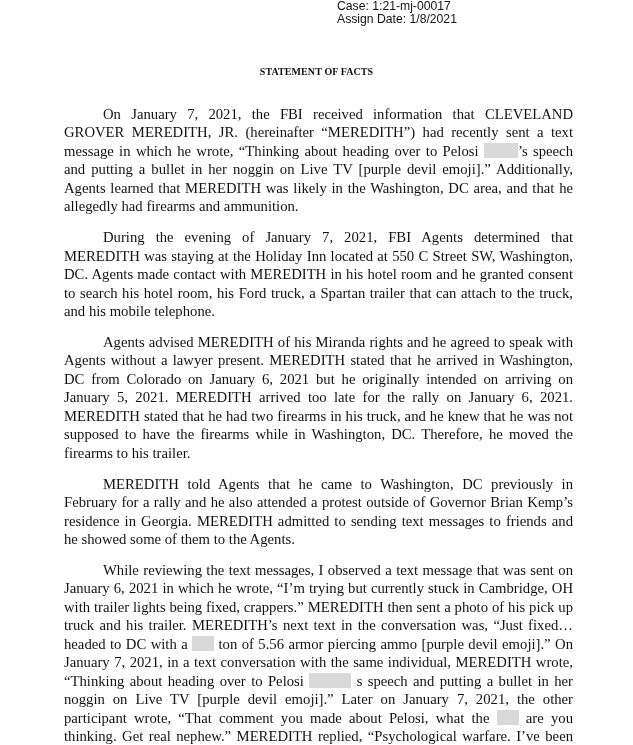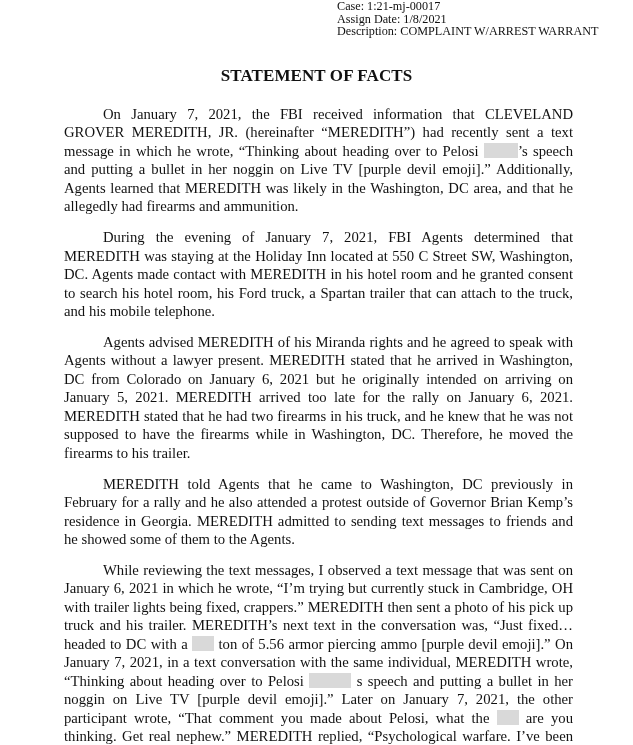--- a/index.html
+++ b/index.html
@@ -3,27 +3,27 @@
 <meta charset="utf-8">
 <style>
   html, body { margin: 0; padding: 0; background: #ffffff; }
   body {
     width: 633px; height: 745px; overflow: hidden; position: relative;
     font-family: "Liberation Serif", "DejaVu Serif", serif;
     color: #111;
   }
   .header-block {
     position: absolute; left: 337px; top: 0px;
-    font-family: Liberation Serif, serif;
+    font-family: Liberation Sans, sans-serif;
     font-size: 12.2px; line-height: 12.6px; color: #111;
   }
   .header-block div { white-space: nowrap; }
   .title {
     position: absolute; left: 0; width: 633px; top: 66px;
-    text-align: center; font-weight: bold; font-size: 17px; letter-spacing: 0.1px;
+    text-align: center; font-weight: bold; font-size: 10px; letter-spacing: 0.1px;
   }
   .body {
     position: absolute; left: 64px; top: 105px; width: 509px;
     font-size: 14.7px; line-height: 18.45px;
   }
   .para {
     text-align: justify; text-indent: 39px; margin: 0 0 12.5px 0;
   }
   .redact {
     display: inline-block; background: #d9d9d9;
@@ -33,21 +33,20 @@
   .r-sm { width: 22px; }
   .r-md { width: 34px; }
   .r-xl { width: 42px; }
 </style>
 </head>
 <body>
 
 <div class="header-block">
   <div>Case: 1:21-mj-00017</div>
   <div>Assign Date: 1/8/2021</div>
-  <div>Description: COMPLAINT W/ARREST WARRANT</div>
 </div>
 
 <div class="title">STATEMENT OF FACTS</div>
 
 <div class="body">
   <p class="para"><span>On January 7, 2021, the FBI received information that CLEVELAND GROVER MEREDITH, JR. (hereinafter “MEREDITH”) had recently sent a text message in which he wrote, “Thinking about heading over to Pelosi </span><span class="redact r-md" style="background: rgb(217, 217, 217);"></span><span>’s speech and putting a bullet in her noggin on Live TV [purple devil emoji].”  Additionally, Agents learned that MEREDITH was likely in the Washington, DC area, and that he allegedly had firearms and ammunition.</span></p>
 
   <p class="para">During the evening of January 7, 2021, FBI Agents determined that MEREDITH was staying at the Holiday Inn located at 550 C Street SW, Washington, DC.  Agents made contact with MEREDITH in his hotel room and he granted consent to search his hotel room, his Ford truck, a Spartan trailer that can attach to the truck, and his mobile telephone.</p>
 
   <p class="para">Agents advised MEREDITH of his Miranda rights and he agreed to speak with Agents without a lawyer present.  MEREDITH stated that he arrived in Washington, DC from Colorado on January 6, 2021 but he originally intended on arriving on January 5, 2021.  MEREDITH arrived too late for the rally on January 6, 2021.  MEREDITH stated that he had two firearms in his truck, and he knew that he was not supposed to have the firearms while in Washington, DC.  Therefore, he moved the firearms to his trailer.</p>

